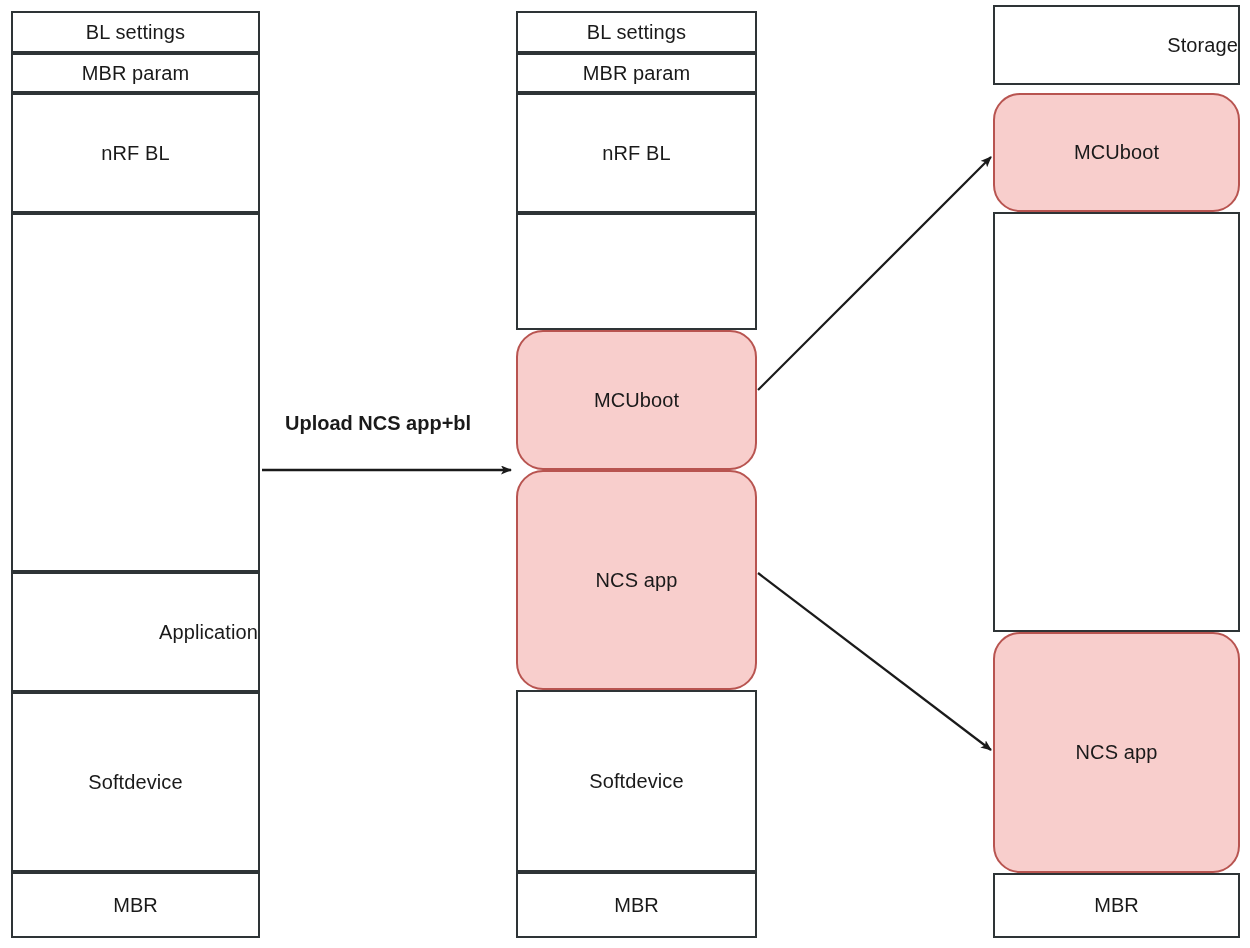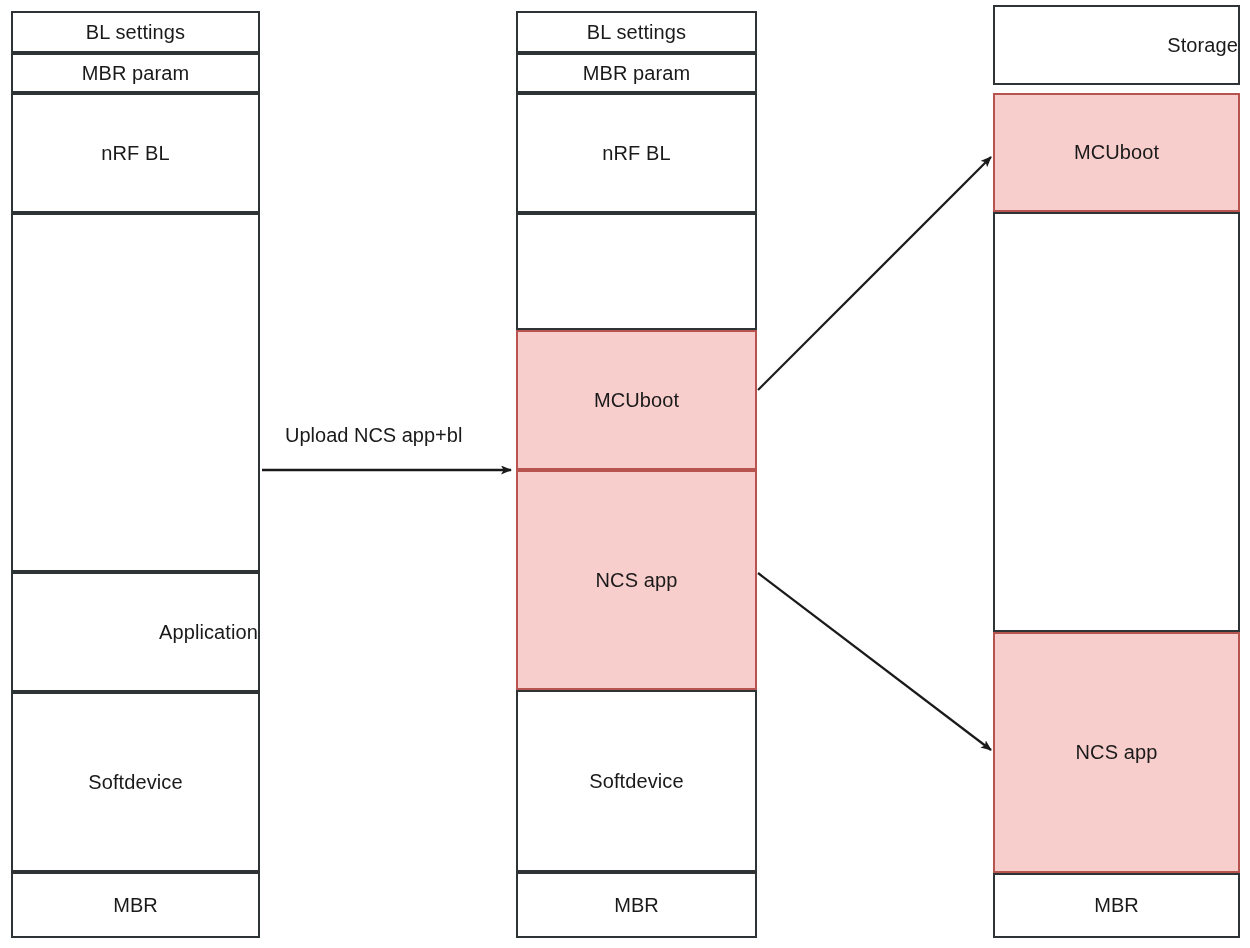--- a/index.html
+++ b/index.html
@@ -32,20 +32,21 @@
     font-size: 20px;
     color: #1a1a1a;
     line-height: 1.15;
     text-align: center;
     letter-spacing: 0.1px;
   }
   .cell.pink {
     background: #f8cecc;
     border-color: #b85450;
     z-index: 3;
+    border-radius: 27px;
   }
   .cell .lbl {
     pointer-events: none;
     white-space: nowrap;
   }
   svg.arrows {
     position: absolute;
     left: 0;
     top: 0;
     width: 1250px;
@@ -150,15 +151,15 @@
 
     <g>
       <path d="M758,390 L991,157" stroke="#1a1a1a" stroke-width="2.2" fill="none" marker-end="url(#ah)"></path>
     </g>
 
     <g>
       <path d="M758,573 L991,750" stroke="#1a1a1a" stroke-width="2.2" fill="none" marker-end="url(#ah)"></path>
     </g>
   </svg>
 
-  <div class="arrow-label" style="left:281px; top:424px;">Upload NCS app+bl</div>
+  <div class="arrow-label" style="left:281px; top:412px;font-weight:bold;">Upload NCS app+bl</div>
 
 </div>
 
 </body></html>

